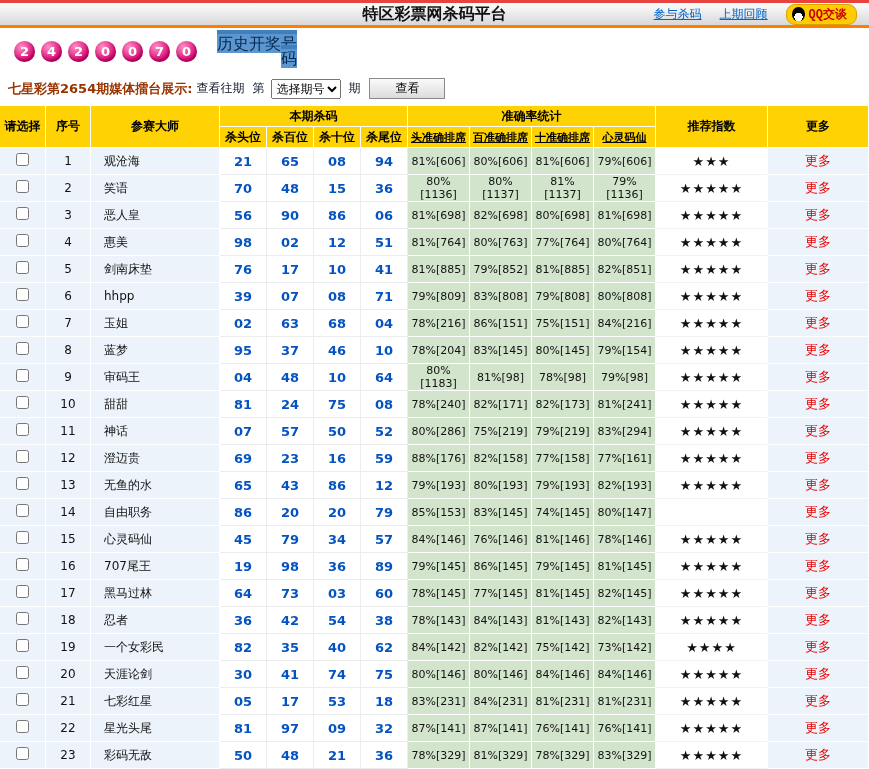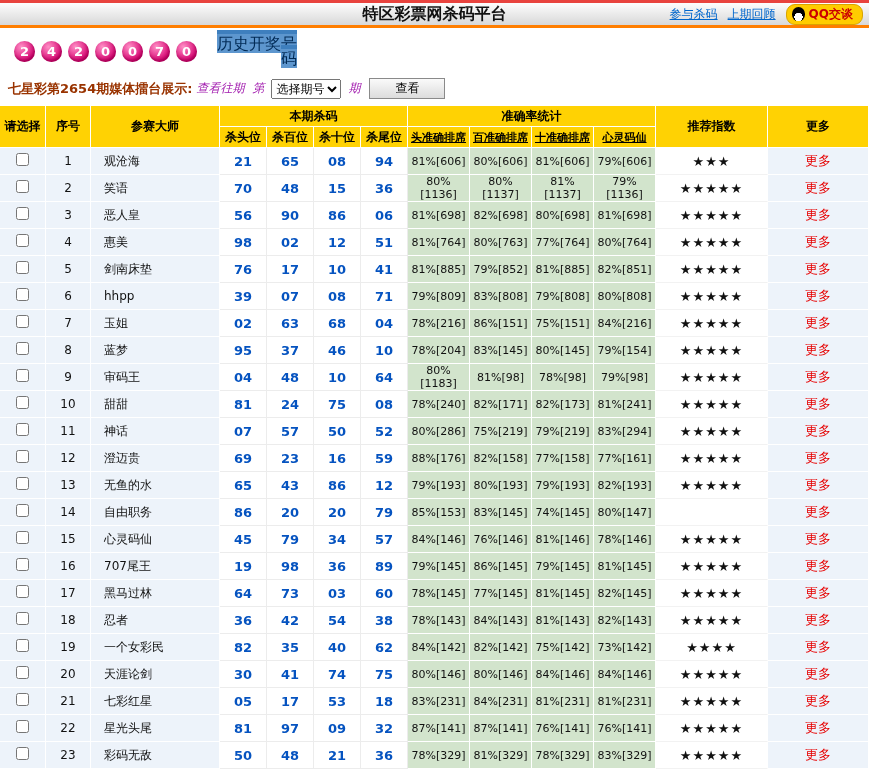--- a/index.html
+++ b/index.html
@@ -5,43 +5,43 @@
   * { margin:0; padding:0; box-sizing:border-box; }
   html,body { width:869px; height:769px; overflow:hidden; background:#fff;
     font-family:"DejaVu Sans","Liberation Sans",sans-serif; }
 
   
   .topbar { height:28px; border-top:3px solid #E8433E; border-bottom:3px solid #FF7E00;
     background:linear-gradient(#FDFDFD,#D8D8D8); position:relative;
     display:flex; align-items:center; }
   .topbar-title { position:absolute; left:0; right:0; text-align:center;
     font-size:16px; font-weight:bold; color:#111; }
-  .topbar-right { margin-left:auto; display:flex; align-items:center; gap:10px;
-    padding-right:6px; position:relative; z-index:2; }
+  .topbar-right { margin-left:auto; display:flex; align-items:center; gap:18px;
+    padding-right:12px; position:relative; z-index:2;font-family:Liberation Mono, monospace; }
   .topbar-link { color:#0066CC; font-size:12px; text-decoration:underline; cursor:pointer; }
   .qq-btn { display:flex; align-items:center; gap:4px; background:#FFCC00;
     border:1px solid #D9A400; border-radius:9px; padding:1px 9px 1px 5px;
     font-size:12px; font-weight:bold; color:#CC0000; cursor:pointer; }
   .qq-icon { width:13px; height:14px; border-radius:50% 50% 45% 45%;
     background:radial-gradient(circle at 50% 72%, #fff 0 34%, #000 35%); display:inline-block; }
 
   
   .draw-area { height:78px; padding:8px 0 0 8px; background:#fff; }
   .line { display:flex; align-items:center; }
   .label-maroon { color:#993300; font-weight:bold; font-size:13px; white-space:nowrap; }
   .balls { display:flex; gap:6px; margin-left:6px; }
   .ball { width:21px; height:21px; border-radius:50%; color:#fff; font-weight:bold;
     font-size:13px; display:flex; align-items:center; justify-content:center;
     background:radial-gradient(circle at 35% 28%, #FF8FC6, #D6006F 72%);
     box-shadow:inset -1px -2px 3px rgba(120,0,60,.5); }
   .history-wrap { width:80px; margin-left:20px; font-size:16px; line-height:15px;text-align:right; }
   .history-link { background:#5D96CE; color:#002A55; text-decoration:none; cursor:pointer;
     box-shadow:0 -4px 0 #3E7FBE; }
   .line2 { margin-top:12px; }
-  .plain-text { font-size:12px; color:#a21caf; margin:0 4px; white-space:nowrap;font-style:italic; }
+  .plain-text { font-size:12px; color:#0f172a; margin:0 4px; white-space:nowrap; }
   .period-select { font-size:12px; height:20px; margin:0 3px; }
   .view-btn { font-size:12px; padding:1px 25px; margin-left:5px;
     background:linear-gradient(#FAFAFA,#DCDCDC); border:1px solid #8A8A8A; cursor:pointer; }
 
   
   table { width:869px; border-collapse:separate; border-spacing:0; table-layout:fixed; }
   th { background:#FFD203; color:#000; font-weight:bold; font-size:12px;
     border-right:1px solid #FFF; border-bottom:1px solid #FFF; }
   thead tr.group-row th { height:21px; }
   thead tr.sub-row th { height:21px; }

